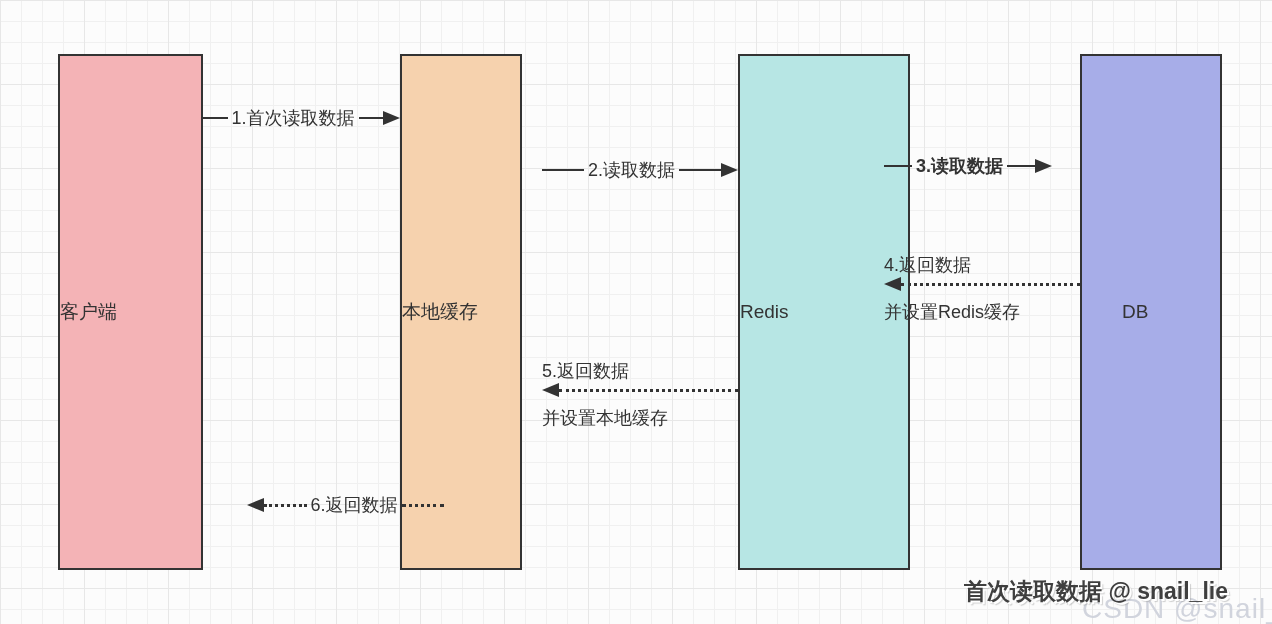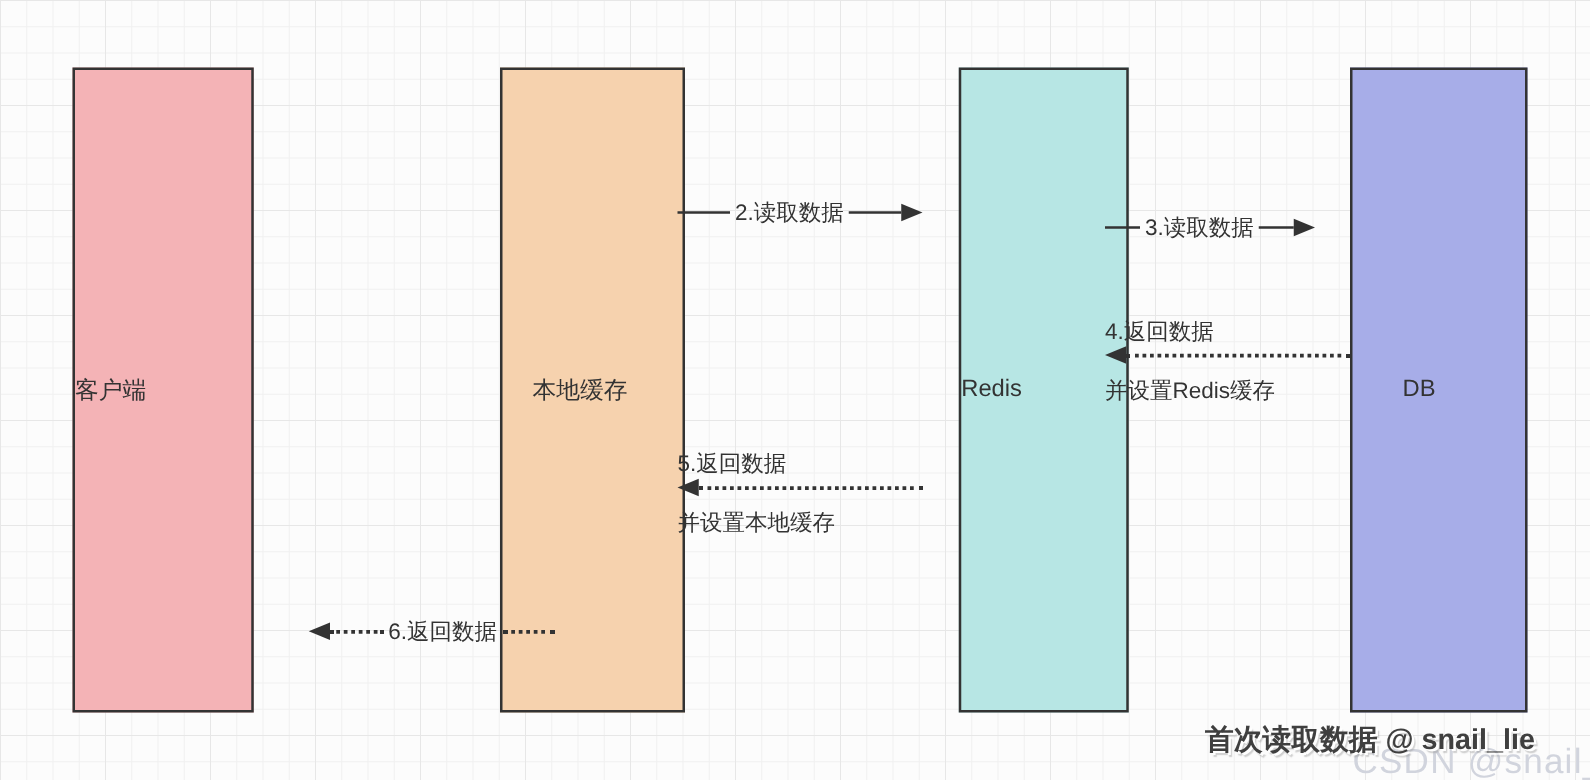--- a/index.html
+++ b/index.html
@@ -14,38 +14,38 @@
       linear-gradient(to bottom,#f0f0f0 1px,transparent 1px);
     background-size:84px 84px,84px 84px,21px 21px,21px 21px;
   }
   .actor{
     position:absolute;top:54px;height:516px;
     border:2px solid #333;box-sizing:border-box;
     display:flex;align-items:center;justify-content:flex-start;
   }
   .actor-label{font-size:19px;color:#333;}
   .a-client{left:58px;width:145px;}
-  .a-local{left:400px;width:148px;padding-left:24px;}
-  .a-redis{left:738px;width:136px;margin-left:29px;}
+  .a-local{left:400px;width:122px;}
+  .a-redis{left:738px;width:172px;}
   .a-db{left:1080px;width:142px;}
 
   .arrow{position:absolute;height:28px;}
   .hline{display:flex;align-items:center;height:28px;width:100%;}
   .seg{flex:1;height:2px;background:#333;}
   .seg.dotted{height:0;background:none;border-top:3px dotted #333;}
   .albl{padding:0 4px;font-size:18px;color:#333;white-space:nowrap;line-height:1;}
   .tri-r{width:0;height:0;border-top:7px solid transparent;border-bottom:7px solid transparent;border-left:17px solid #333;}
   .tri-l{width:0;height:0;border-top:7px solid transparent;border-bottom:7px solid transparent;border-right:17px solid #333;}
   .lbl-top{position:absolute;bottom:21px;left:0;right:0;text-align:left;font-size:18px;color:#333;white-space:nowrap;}
   .lbl-bottom{position:absolute;top:30px;left:0;right:0;font-size:18px;color:#333;white-space:nowrap;}
 
   
   .arw1{left:203px;top:104px;width:197px;}
   .arw2{left:542px;top:136px;width:196px;margin-top:20px;}
-  .arw3{left:884px;top:168px;width:168px;}
+  .arw3{left:884px;top:152px;width:168px;font-weight:bold;}
   .arw4{left:884px;top:270px;width:196px;}
   .arw5{left:542px;top:376px;width:196px;}
   .arw6{left:203px;top:491px;width:197px;padding-left:44px;}
 
   .wm-light{position:absolute;left:1082px;top:593px;font-size:28px;color:#d1d4dd;white-space:nowrap;letter-spacing:1px;}
   .wm-dark{
     position:absolute;left:964px;top:576px;font-size:23px;font-weight:700;color:#3f3f3f;white-space:nowrap;
     text-shadow:2px 2px 0 #ffffff,3px 3px 1px rgba(150,150,150,.45);
   }
 </style>
@@ -62,20 +62,28 @@
   <div class="actor a-local" style="background-color: rgb(246, 210, 174);">
     <span class="actor-label">本地缓存</span>
   </div>
   <div class="actor a-redis" style="background-color: rgb(183, 230, 228);">
     <span class="actor-label">Redis</span>
   </div>
   <div class="actor a-db" style="background-color: rgb(167, 173, 232); padding-left: 40px;">
     <span class="actor-label">DB</span>
   </div>
 
+  <div class="arrow arw1">
+    <div class="hline">
+      <span class="seg"></span>
+      <span class="albl">1.首次读取数据</span>
+      <span class="seg"></span>
+      <span class="tri-r"></span>
+    </div>
+  </div>
 
   <div class="arrow arw2">
     <div class="hline">
       <span class="seg"></span>
       <span class="albl">2.读取数据</span>
       <span class="seg"></span>
       <span class="tri-r"></span>
     </div>
   </div>
 

